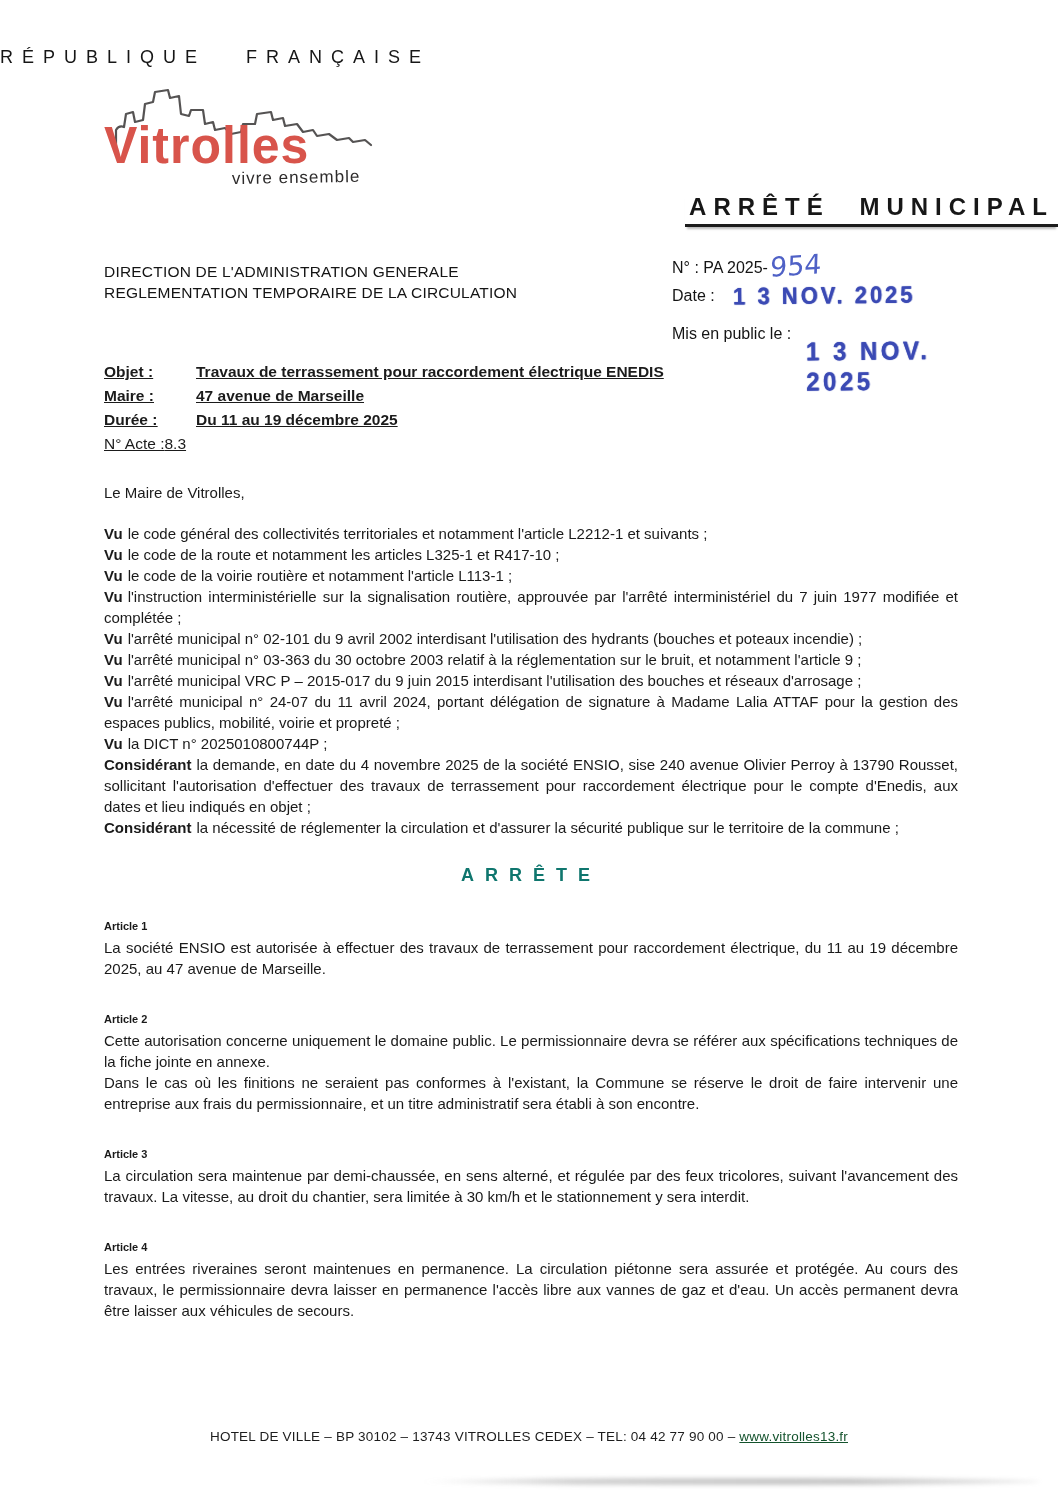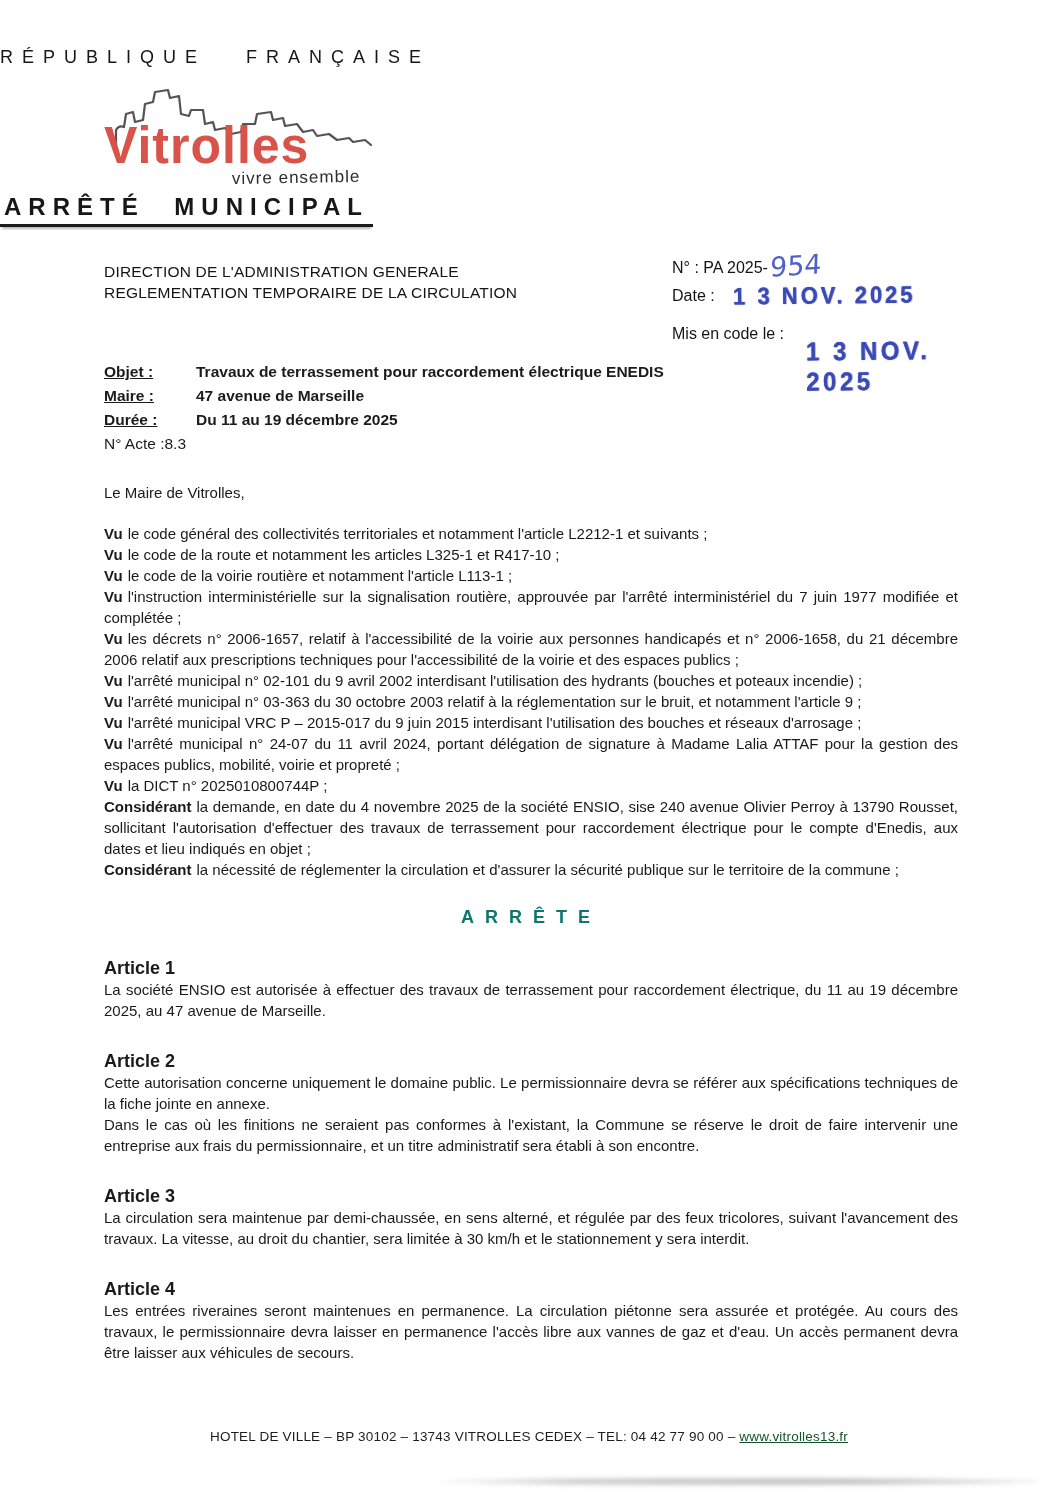--- a/index.html
+++ b/index.html
@@ -27,21 +27,21 @@
     color:#d8544b;
     letter-spacing:1px;
     transform:scaleY(1.04);
   }
   .logo .tagline{
     position:absolute;left:128px;top:84px;
     font-size:17px;color:#2e2c2c;
     letter-spacing:1px;
     transform:rotate(-1deg);
   }
-  .title-wrap{position:absolute;top:193px;left:0;right:0;text-align:left;}
+  .title-wrap{position:absolute;top:193px;left:0;right:0;text-align:right;}
   .title{
     display:inline-block;
     font-size:24px;font-weight:700;color:#171717;
     letter-spacing:7px;word-spacing:16px;
     padding:0 4px 3px 4px;
     border-bottom:3px solid #1c1c1c;
     box-shadow:0 4px 2px -2px rgba(130,130,130,.55);
   }
   
   .direction{
@@ -71,42 +71,42 @@
     text-shadow:0 0 1px rgba(59,74,180,.85), 1px 0 0 rgba(59,74,180,.35);
   }
   .stamp.first{font-size:22px;margin-left:18px;vertical-align:-2px;}
   .ref-online-label{margin-top:16px;}
   .stamp.second{
     position:absolute;left:134px;top:82px;
     font-size:24px;letter-spacing:3.5px;
   }
   
   .meta{position:absolute;left:104px;top:360px;width:854px;font-size:15.5px;line-height:24px;}
-  .meta-row{display:flex;}
+  .meta-row{display:flex;text-decoration:underline;}
   .meta-label{width:92px;font-weight:700;text-decoration:underline;flex:0 0 auto;}
   .meta-value{font-weight:700;}
   .meta-label.plain{font-weight:400;text-decoration:none;width:auto;}
   .meta-value.plain{font-weight:400;}
   
   .docbody{
     position:absolute;left:104px;top:482px;width:854px;
     font-size:15px;line-height:21px;color:#1a1a1a;
   }
   .salutation{margin:0 0 20px 0;}
   .clauses p{margin:0;text-align:justify;}
   .clauses .lead{font-weight:700;margin-right:5px;}
   .decree-heading{
     margin:27px 0 0 0;
     text-align:center;
     font-size:18px;font-weight:700;
     letter-spacing:11px;color:#0f766e;
   }
   .article{margin-top:30px;}
   .article:first-of-type{margin-top:33px;}
-  .article h3{margin:0;font-size:18px;font-weight:700;}
+  .article h3{margin:0;font-size:11px;font-weight:700;}
   .article p{margin:0;text-align:justify;}
   
   .footer{
     position:absolute;top:1429px;left:0;right:0;
     text-align:center;
     font-size:13.5px;color:#1d1d1d;letter-spacing:.2px;
   }
   .footer a{color:#14532d;text-decoration:underline;cursor:pointer;}
   .scan-smudge{
     position:absolute;top:1478px;left:420px;width:620px;height:7px;
@@ -139,21 +139,21 @@
     <div>REGLEMENTATION TEMPORAIRE DE LA CIRCULATION</div>
   </div>
 
   <div class="refblock">
     <div class="ref-number-line">
       <span>N° : PA 2025-</span><span class="handwritten">954</span>
     </div>
     <div class="ref-date-line">
       <span>Date :</span><span class="stamp first">1 3 NOV. 2025</span>
     </div>
-    <div class="ref-online-label">Mis en code le :</div>
+    <div class="ref-online-label">Mis en public le :</div>
     <span class="stamp second">1 3 NOV. 2025</span>
   </div>
 
   <div class="meta">
     <div class="meta-row">
       <span class="meta-label">Objet :</span>
       <span class="meta-value">Travaux de terrassement pour raccordement électrique ENEDIS</span>
     </div>
     <div class="meta-row">
       <span class="meta-label">Maire :</span>
@@ -170,21 +170,20 @@
   </div>
 
   <div class="docbody">
     <p class="salutation">Le Maire de Vitrolles,</p>
 
     <div class="clauses">
       <p><span class="lead">Vu</span><span>le code général des collectivités territoriales et notamment l'article L2212-1 et suivants ;</span></p>
       <p><span class="lead">Vu</span><span>le code de la route et notamment les articles L325-1 et R417-10 ;</span></p>
       <p><span class="lead">Vu</span><span>le code de la voirie routière et notamment l'article L113-1 ;</span></p>
       <p><span class="lead">Vu</span><span>l'instruction interministérielle sur la signalisation routière, approuvée par l'arrêté interministériel du 7 juin 1977 modifiée et complétée ;</span></p>
-      <p><span class="lead">Vu</span><span>les décrets n° 2006-1657, relatif à l'accessibilité de la voirie aux personnes handicapés et n° 2006-1658, du 21 décembre 2006 relatif aux prescriptions techniques pour l'accessibilité de la voirie et des espaces publics ;</span></p>
       <p><span class="lead">Vu</span><span>l'arrêté municipal n° 02-101 du 9 avril 2002 interdisant l'utilisation des hydrants (bouches et poteaux incendie) ;</span></p>
       <p><span class="lead">Vu</span><span>l'arrêté municipal n° 03-363 du 30 octobre 2003 relatif à la réglementation sur le bruit, et notamment l'article 9 ;</span></p>
       <p><span class="lead">Vu</span><span>l'arrêté municipal VRC P – 2015-017 du 9 juin 2015 interdisant l'utilisation des bouches et réseaux d'arrosage ;</span></p>
       <p><span class="lead">Vu</span><span>l'arrêté municipal n° 24-07 du 11 avril 2024, portant délégation de signature à Madame Lalia ATTAF pour la gestion des espaces publics, mobilité, voirie et propreté ;</span></p>
       <p><span class="lead">Vu</span><span>la DICT n° 2025010800744P ;</span></p>
       <p><span class="lead">Considérant</span><span>la demande, en date du 4 novembre 2025 de la société ENSIO, sise 240 avenue Olivier Perroy à 13790 Rousset, sollicitant l'autorisation d'effectuer des travaux de terrassement pour raccordement électrique pour le compte d'Enedis, aux dates et lieu indiqués en objet ;</span></p>
       <p><span class="lead">Considérant</span><span>la nécessité de réglementer la circulation et d'assurer la sécurité publique sur le territoire de la commune ;</span></p>
     </div>
 
     <h2 class="decree-heading">ARRÊTE</h2>

